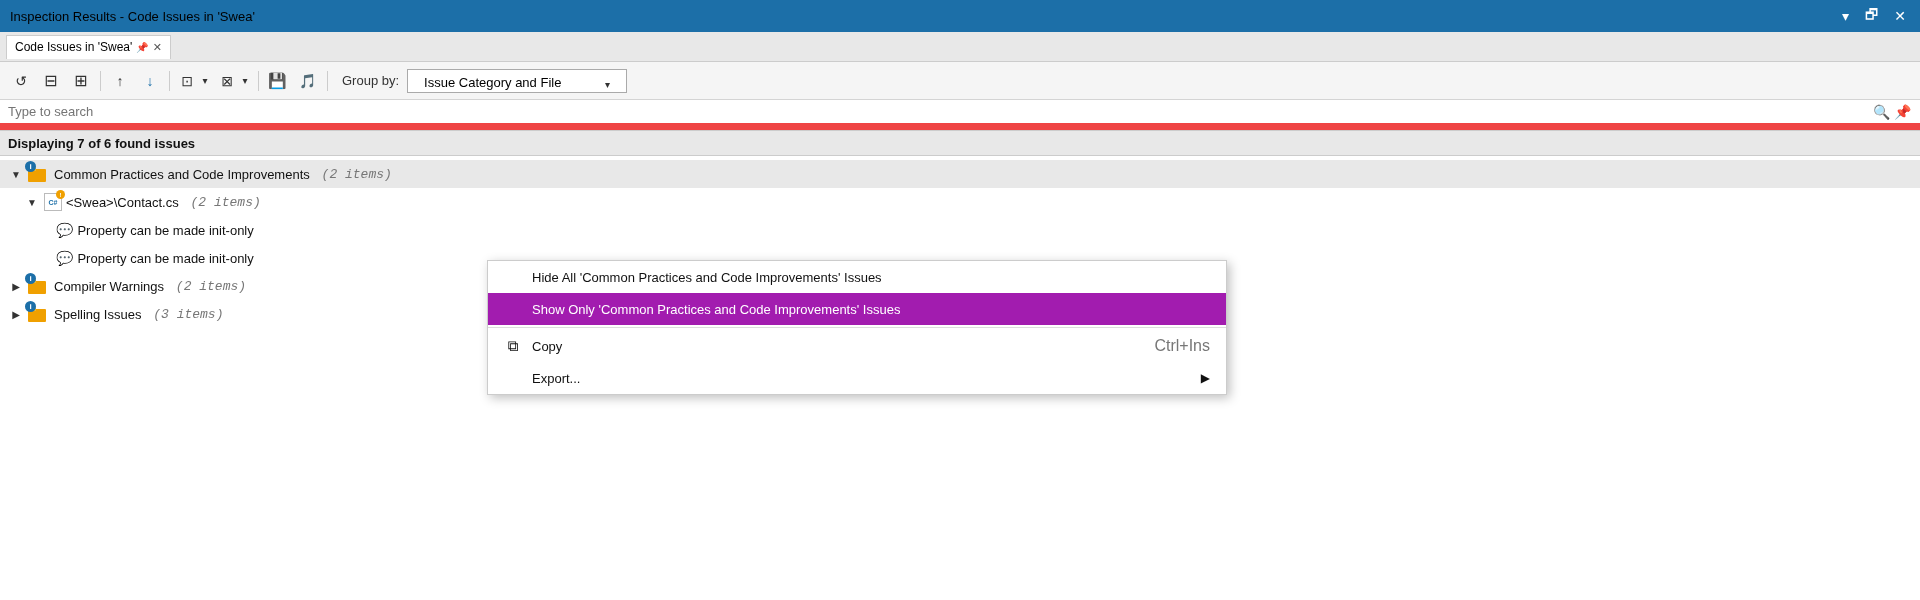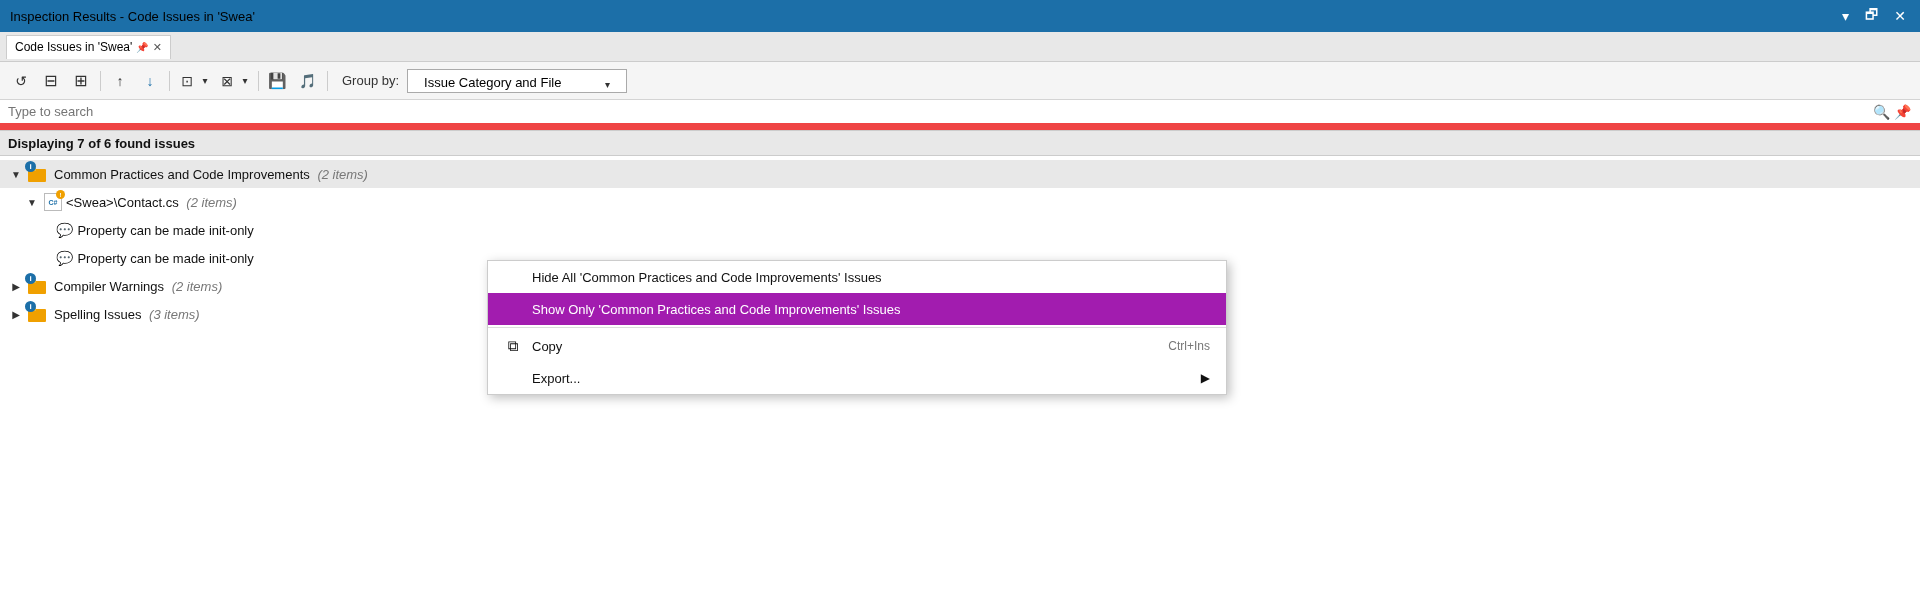--- a/index.html
+++ b/index.html
@@ -209,20 +209,21 @@
       color: #333;
     }
     .tree-label {
       font-size: 13px;
       color: #111;
     }
     .tree-count {
       font-size: 13px;
       color: #777;
       font-style: italic;
+      font-family: Liberation Mono, monospace;
     }
     .tree-indent-1 { padding-left: 24px; }
     .tree-indent-2 { padding-left: 56px; }
 
     
     .context-menu {
       position: absolute;
       top: 130px;
       left: 487px;
       width: 740px;
@@ -241,21 +242,21 @@
       font-size: 13px;
       color: #111;
     }
     .context-menu-item.highlighted {
       background: #a21caf;
       color: white;
     }
     .context-menu-item .shortcut {
       margin-left: auto;
       color: #777;
-      font-size: 12px;
+      font-size: 16px;
     }
     .context-menu-separator {
       height: 1px;
       background: #ddd;
       margin: 2px 0;
     }
     .context-menu-icon {
       width: 18px;
       display: flex;
       align-items: center;

